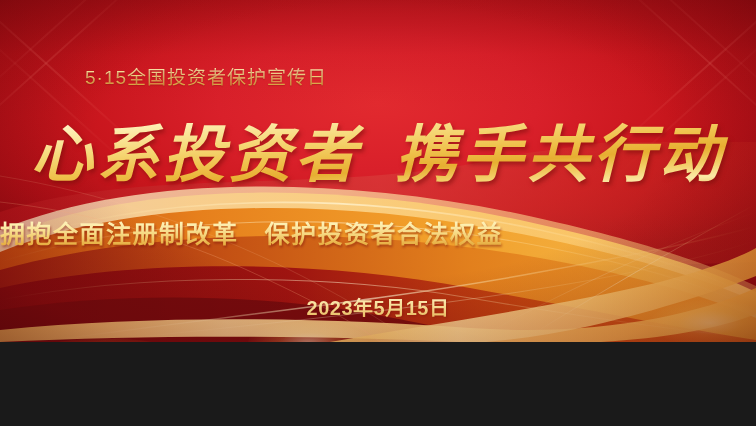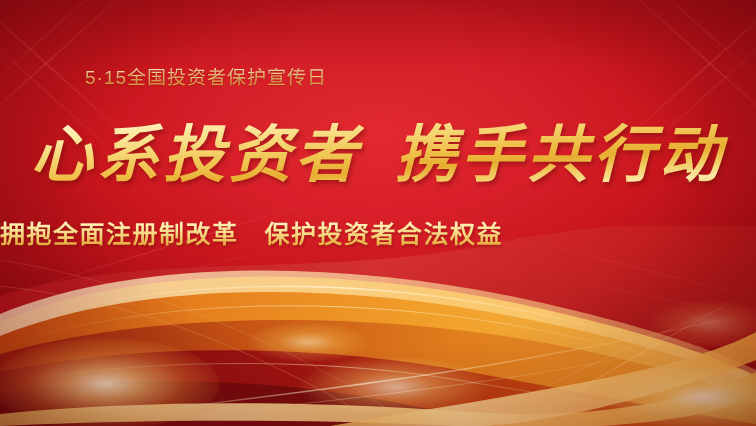--- a/index.html
+++ b/index.html
@@ -4,21 +4,21 @@
 <title>宣传海报</title>
 <style>
   html, body {
     margin: 0;
     padding: 0;
     background: #1a1a1a;
   }
   #poster {
     position: relative;
     width: 756px;
-    height: 426px;
+    height: 342px;
     overflow: hidden;
     font-family: "Liberation Sans", "DejaVu Sans", sans-serif;
     background: #e5e5e5;
   }
 
   
   .bg-layer {
     position: absolute;
     inset: 0;
     pointer-events: none;
@@ -337,15 +337,16 @@
     <div class="kicker">5·15全国投资者保护宣传日</div>
 
     <div class="headline">
       <span>心系投资者</span><span class="gap"></span><span>携手共行动</span>
     </div>
 
     <div class="subhead">
       <span>拥抱全面注册制改革</span><span class="gap2"></span><span>保护投资者合法权益</span>
     </div>
 
+    <div class="datestamp">2023年5月15日</div>
 
   </div>
 </div>
 
 </body></html>

